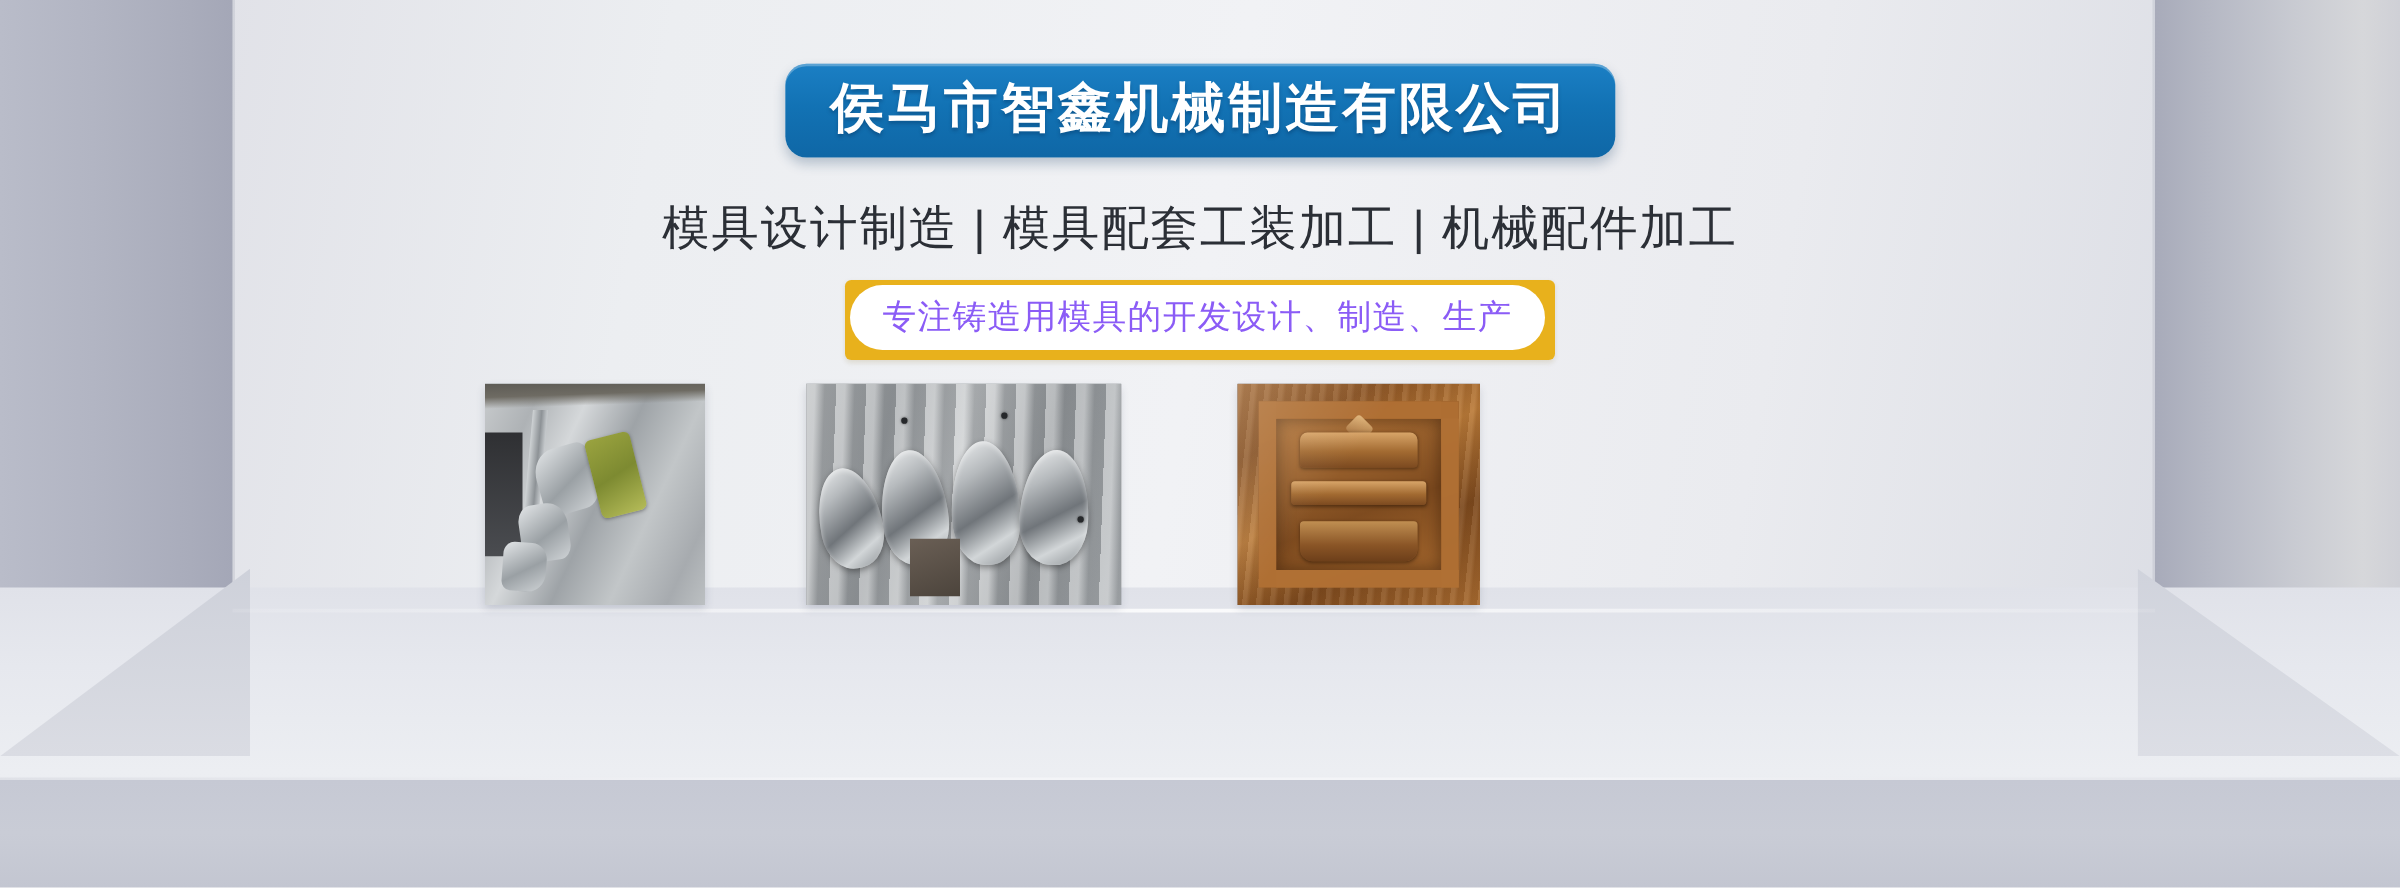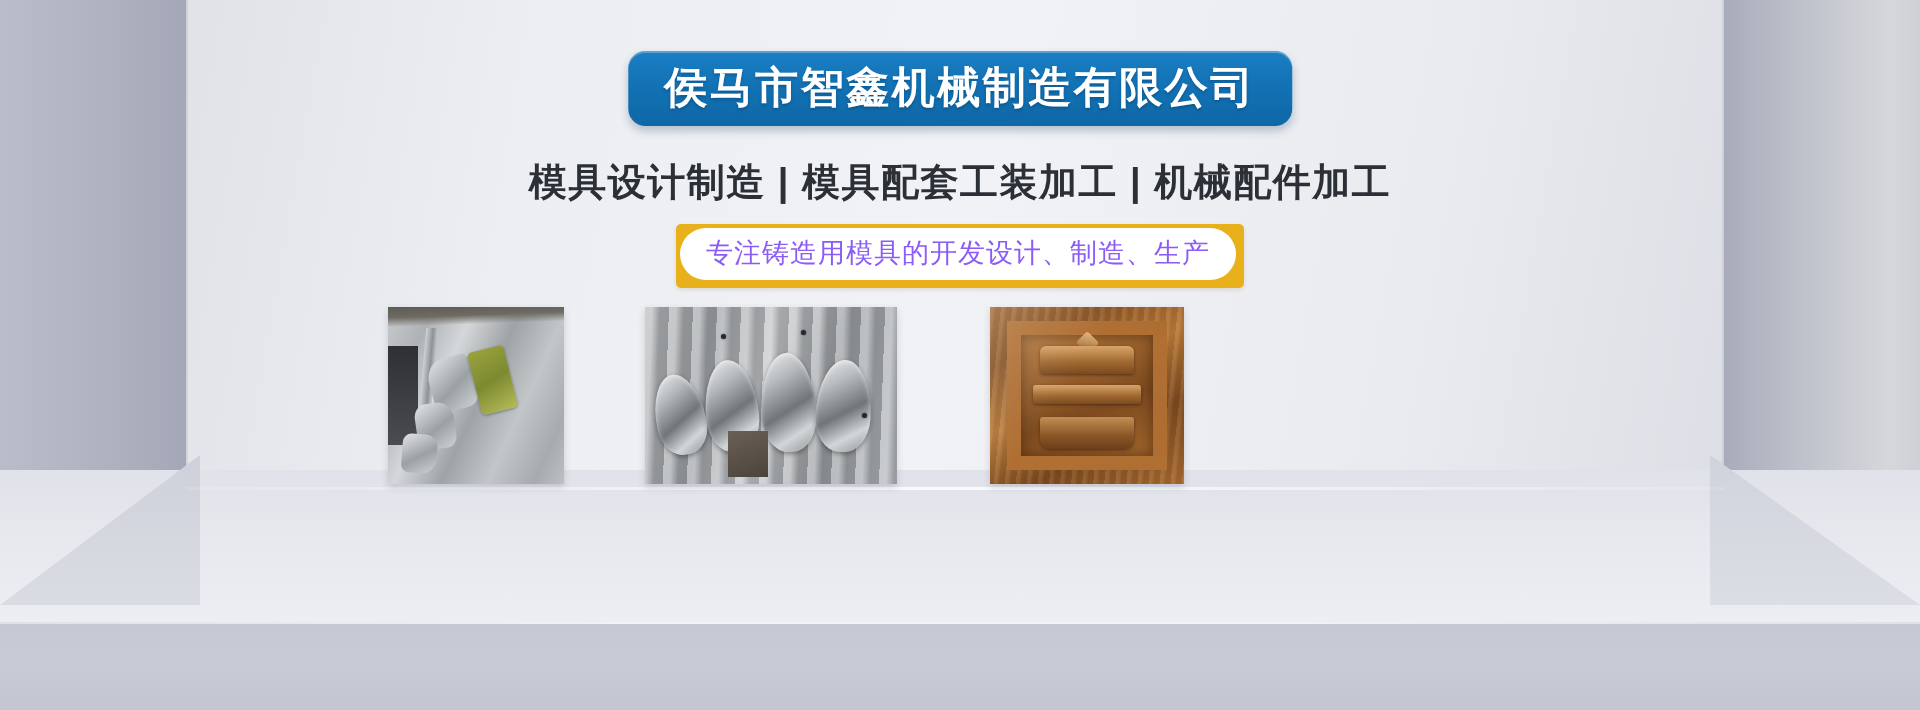--- a/index.html
+++ b/index.html
@@ -83,21 +83,21 @@
   .title-badge .title-text{
     display:block;
     font-size:43px;line-height:1.04;font-weight:bold;color:#ffffff;
     letter-spacing:2.5px;
     text-shadow:0 2px 3px rgba(0,40,80,.32);
   }
 
   .subtitle{
     position:absolute;left:50%;transform:translateX(-50%);
     top:157px;
-    font-size:38px;font-weight:bold;color:#2b2f36;
+    font-size:38px;font-weight:normal;color:#2b2f36;
     letter-spacing:1.5px;white-space:nowrap;
   }
 
   .slogan-box{
     position:absolute;left:50%;transform:translateX(-50%);
     top:224px;
     background:#e8b11c;
     border-radius:5px;
     padding:4px 8px 8px 4px;
     box-shadow:0 2px 4px rgba(120,90,10,.14);

